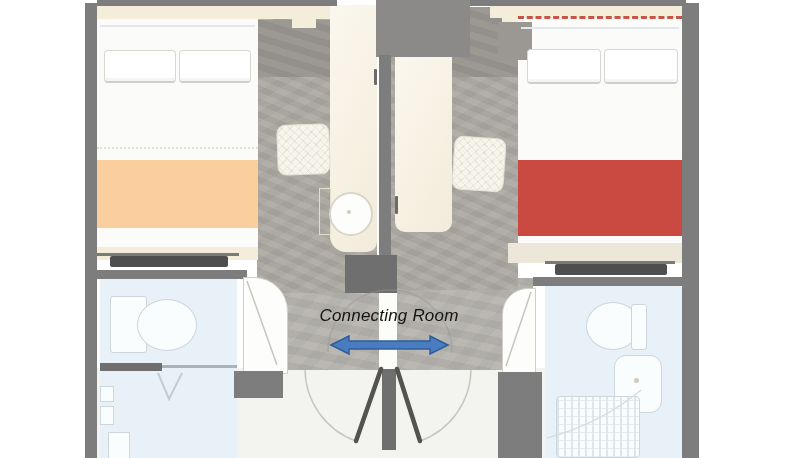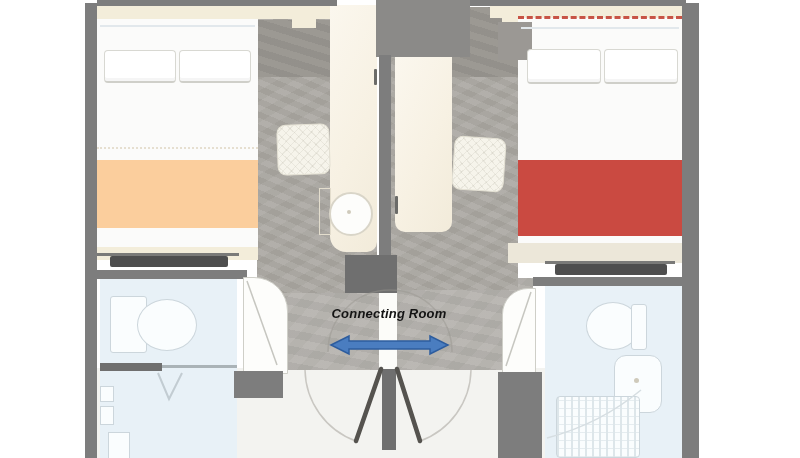--- a/index.html
+++ b/index.html
@@ -53,21 +53,21 @@
   .fix{border:1.5px solid var(--fixture-line);background:#fafdfe;}
   .toilet-bowl{border-radius:50%;}
   .toilet-tank{border-radius:3px;}
   .grate{background-image:repeating-linear-gradient(90deg,#dde6ea 0 2px,transparent 2px 7px),
     repeating-linear-gradient(0deg,rgba(221,230,234,.7) 0 1px,transparent 1px 8px);}
   .divider-thin{background:#aab3b7;}
   .door-white{background:#fdfdfb;border:1px solid #cfcfc8;}
   .door-gap{background:#fcfcf9;}
   .notch{background:#9b9894;}
   
-  .connect-label{font-weight:bold;font-style:italic;font-size:13px;color:#141414;text-align:center;
+  .connect-label{font-weight:normal;font-style:italic;font-size:17px;color:#141414;text-align:center;
     letter-spacing:0.2px;}
   svg{display:block;}
 </style>
 </head>
 <body>
 
 <div id="stage">
 
   <div class="abs floor-light" style="left:97px;top:368px;width:585px;height:90px;"></div>
 

